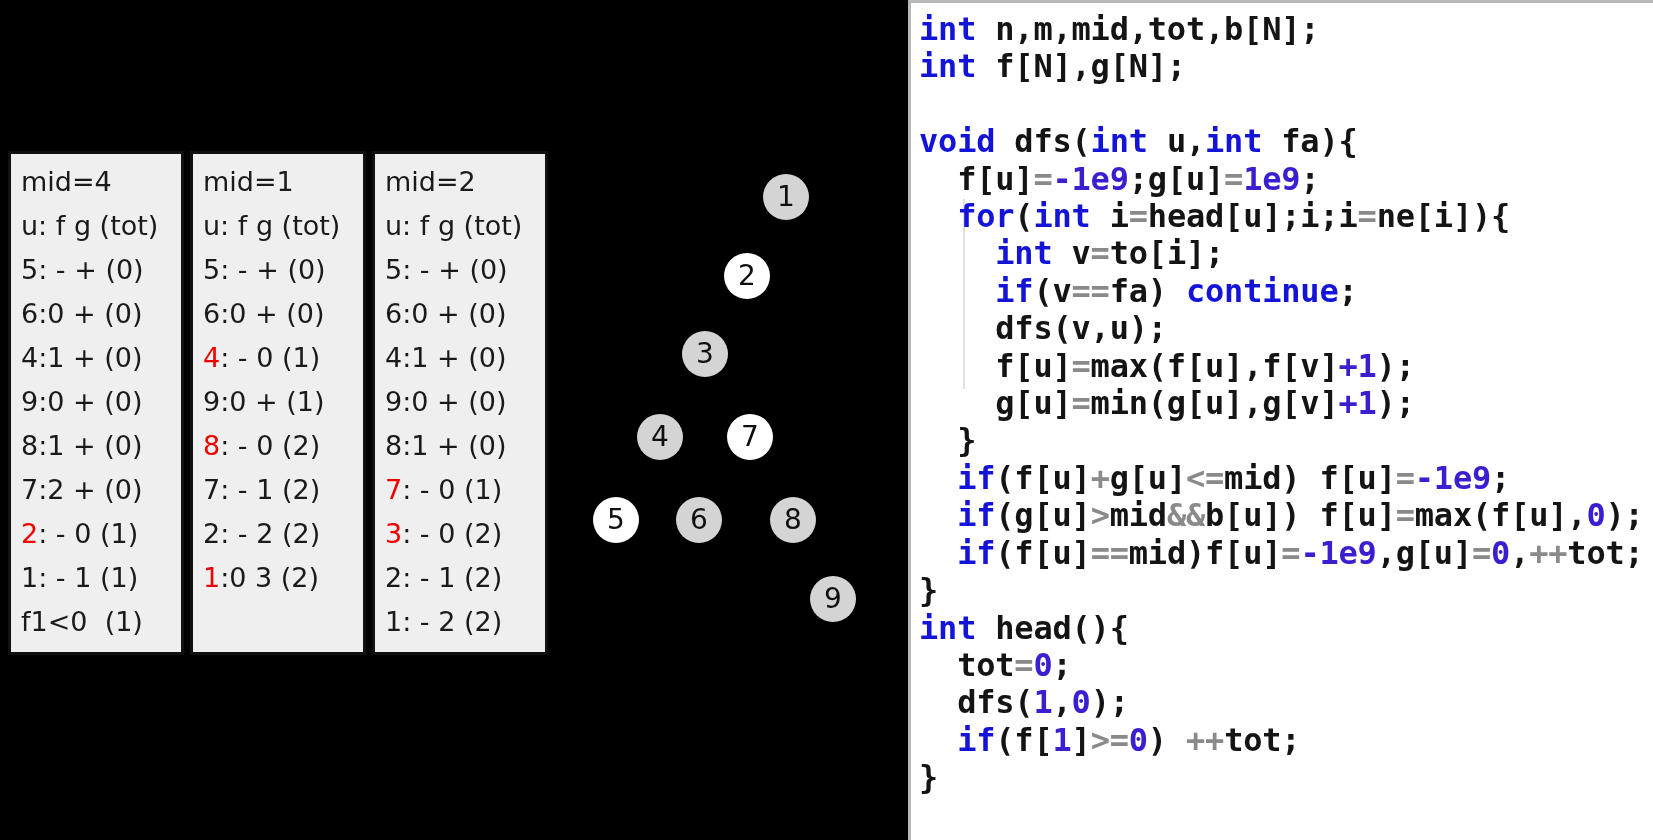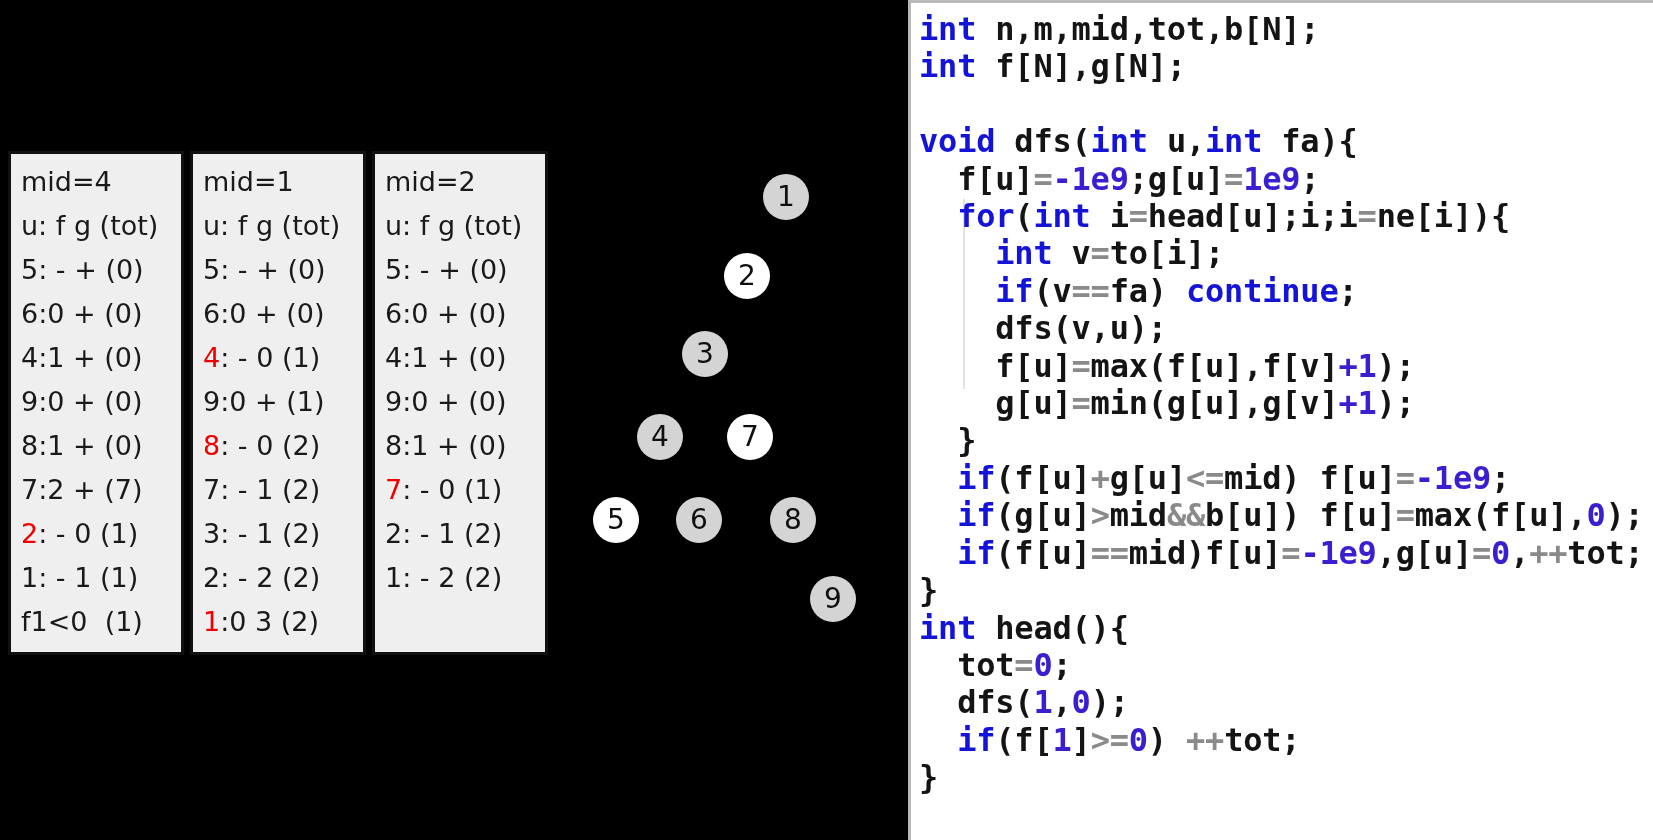--- a/index.html
+++ b/index.html
@@ -108,47 +108,47 @@
 
   <div id="trace-tables">
       <div class="trace-box">
         <div class="tline">mid=4</div>
         <div class="tline">u: f g (tot)</div>
         <div class="tline"><span>5</span><span>: - + (0)</span></div>
         <div class="tline"><span>6</span><span>:0 + (0)</span></div>
         <div class="tline"><span>4</span><span>:1 + (0)</span></div>
         <div class="tline"><span>9</span><span>:0 + (0)</span></div>
         <div class="tline"><span>8</span><span>:1 + (0)</span></div>
-        <div class="tline"><span>7</span><span>:2 + (7)</span></div>
+        <div class="tline"><span>7</span><span>:2 + (0)</span></div>
         <div class="tline"><span class="hl">2</span><span>: - 0 (1)</span></div>
         <div class="tline"><span>1</span><span>: - 1 (1)</span></div>
         <div class="tline">f1&lt;0  (1)</div>
       </div>
       <div class="trace-box">
         <div class="tline">mid=1</div>
         <div class="tline">u: f g (tot)</div>
         <div class="tline"><span>5</span><span>: - + (0)</span></div>
         <div class="tline"><span>6</span><span>:0 + (0)</span></div>
         <div class="tline"><span class="hl">4</span><span>: - 0 (1)</span></div>
         <div class="tline"><span>9</span><span>:0 + (1)</span></div>
         <div class="tline"><span class="hl">8</span><span>: - 0 (2)</span></div>
         <div class="tline"><span>7</span><span>: - 1 (2)</span></div>
-        <div class="tline"><span>3</span><span>: - 1 (2)</span></div>
         <div class="tline"><span>2</span><span>: - 2 (2)</span></div>
         <div class="tline"><span class="hl">1</span><span>:0 3 (2)</span></div>
       </div>
       <div class="trace-box">
         <div class="tline">mid=2</div>
         <div class="tline">u: f g (tot)</div>
         <div class="tline"><span>5</span><span>: - + (0)</span></div>
         <div class="tline"><span>6</span><span>:0 + (0)</span></div>
         <div class="tline"><span>4</span><span>:1 + (0)</span></div>
         <div class="tline"><span>9</span><span>:0 + (0)</span></div>
         <div class="tline"><span>8</span><span>:1 + (0)</span></div>
         <div class="tline"><span class="hl">7</span><span>: - 0 (1)</span></div>
+        <div class="tline"><span class="hl">3</span><span>: - 0 (2)</span></div>
         <div class="tline"><span>2</span><span>: - 1 (2)</span></div>
         <div class="tline"><span>1</span><span>: - 2 (2)</span></div>
       </div>
     </div>
 
   <div id="graph-area">
       <div class="node dim" style="left: 203px; top: 174px;">1</div>
       <div class="node bright" style="left: 164px; top: 253px;">2</div>
       <div class="node dim" style="left: 122px; top: 331px;">3</div>
       <div class="node dim" style="left: 77px; top: 414px;">4</div>

